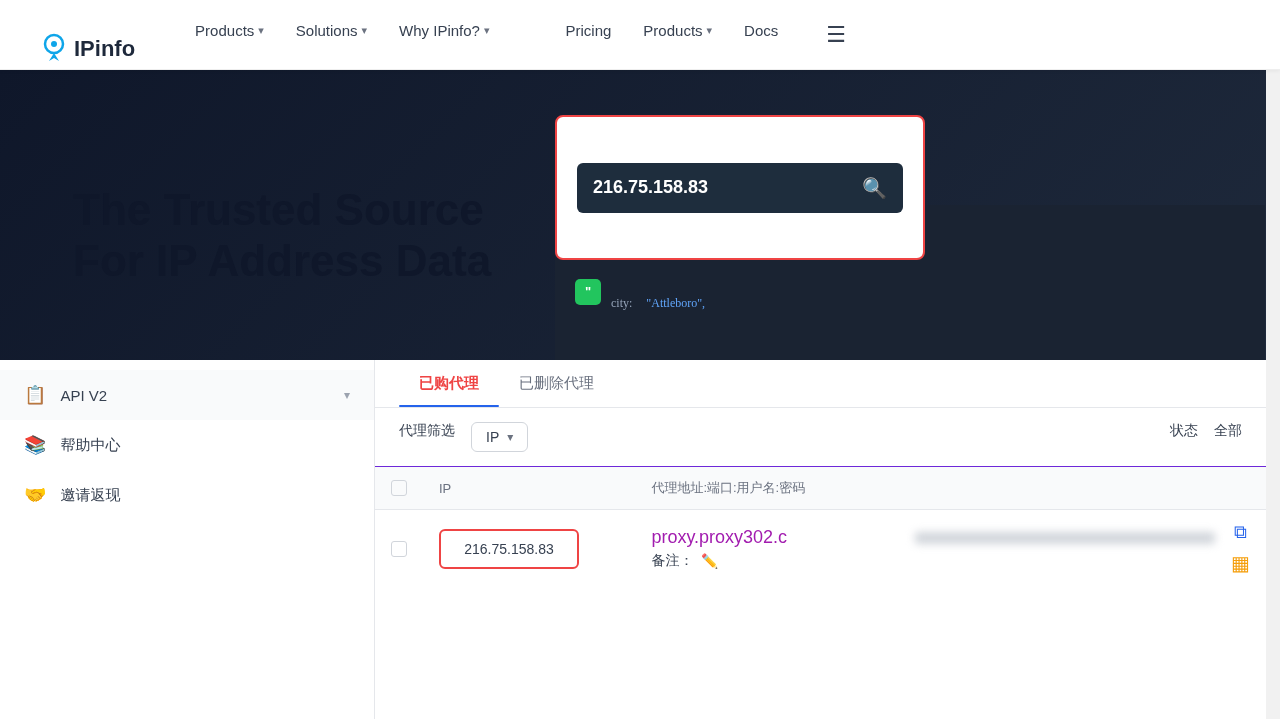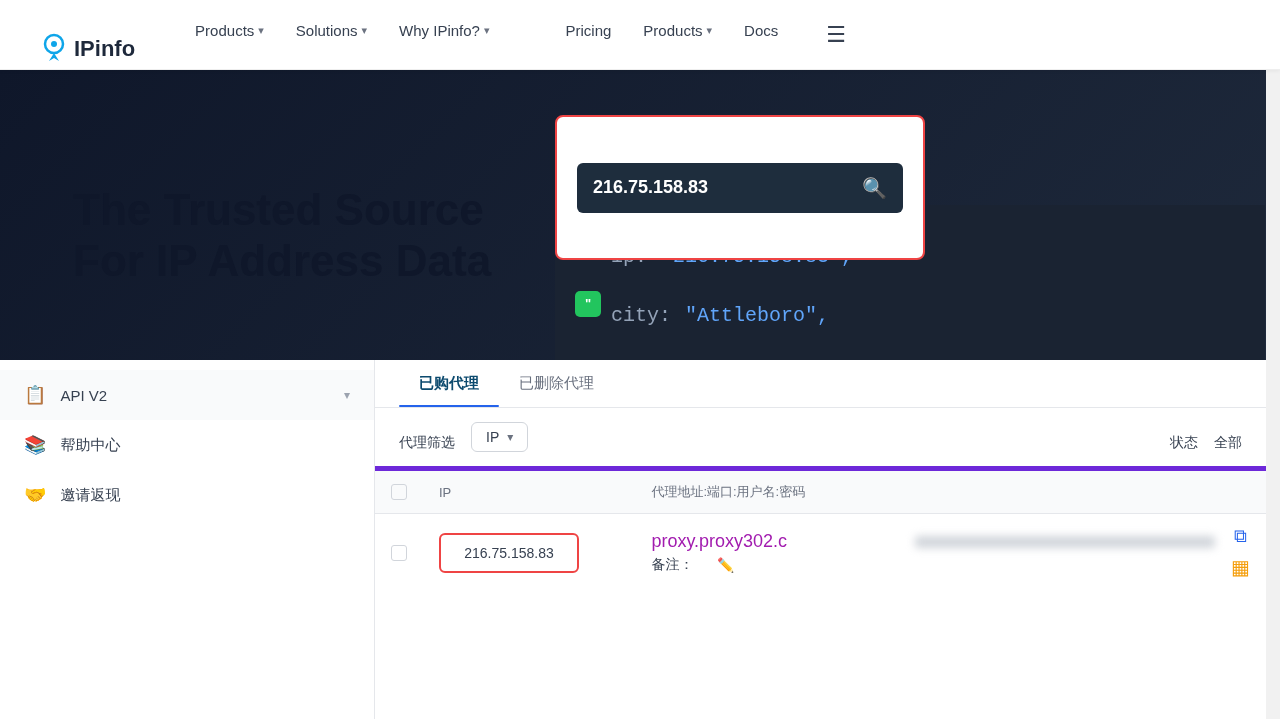--- a/index.html
+++ b/index.html
@@ -47,21 +47,21 @@
       position: absolute; top: 205px; left: 555px; width: 710px; height: 155px;
       background: #1a2332; z-index: 40;
       padding: 16px 20px; display: flex; flex-direction: column; gap: 12px;
     }
     .json-line { display: flex; align-items: center; gap: 10px; }
     .json-badge {
       width: 26px; height: 26px; background: #22c55e; border-radius: 5px;
       display: flex; align-items: center; justify-content: center;
       color: #fff; font-size: 13px; font-weight: 700; flex-shrink: 0;
     }
-    .json-text { font-size: 20px; font-family: Liberation Mono, monospace; margin-top: 24px; }
+    .json-text { font-size: 12px; font-family: Liberation Serif, serif; margin-top: 24px; }
     .json-key { color: #94a3b8; }
 
     
     .hero-text {
       position: absolute; top: 185px; left: 73px;
       font-size: 44px; font-weight: 800; color: #0f172a; line-height: 1.15;
     }
 
     
     .bottom-panel {
@@ -91,31 +91,31 @@
     
     .tabs-bar {
       display: flex; border-bottom: 1px solid #e5e7eb;
       padding: 0 24px; gap: 0;
     }
     .tab {
       padding: 14px 20px; font-size: 15px; cursor: pointer; color: #6b7280;
       position: relative;
     }
     .tab.active {
-      color: #0c4a6e; font-weight: 600;
+      color: #ef4444; font-weight: 600;
     }
     .tab.active::after {
       content: ''; position: absolute; bottom: 0; left: 0; right: 0;
       height: 2.5px; background: #2563eb; border-radius: 2px;
     }
 
     
     .filter-bar {
-      display: flex; align-items: flex-end; gap: 16px;
-      padding: 14px 24px; border-bottom: 5px solid #6d28d9;
+      display: flex; align-items: flex-start; gap: 16px;
+      padding: 14px 24px; border-bottom: 1px solid #6d28d9;
     }
     .filter-label { font-size: 14px; color: #374151; }
     .filter-select {
       display: flex; align-items: center; gap: 8px;
       border: 1px solid #d1d5db; border-radius: 6px;
       padding: 6px 14px; font-size: 14px; color: #374151; cursor: pointer;
       background: #fff;
     }
     .filter-select .chevron { color: #6b7280; font-size: 12px; }
     .filter-spacer { flex: 1; }
@@ -141,21 +141,21 @@
     .proxy-addr {
       display: flex; align-items: center; gap: 8px;
     }
     .proxy-addr-text { color: #a21caf; font-size: 18px; flex: 1; }
     .proxy-blur {
       display: inline-block; width: 300px; height: 12px; background: #d1d5db;
       border-radius: 3px; vertical-align: middle; filter: blur(4px);
     }
     .copy-icon { color: #2563eb; font-size: 18px; cursor: pointer; }
     .qr-icon { color: #f59e0b; font-size: 20px; cursor: pointer; }
-    .note-row { display: flex; align-items: center; gap: 24px; }
+    .note-row { display: flex; align-items: center; gap: 8px; }
     .note-label { font-size: 14px; color: #374151; }
     .edit-icon { font-size: 14px; color: #9ca3af; cursor: pointer; }
   </style>
 </head>
 <body>
 
 <div class="scrollbar-right">
   <div class="scrollbar-thumb"></div>
 </div>
 

